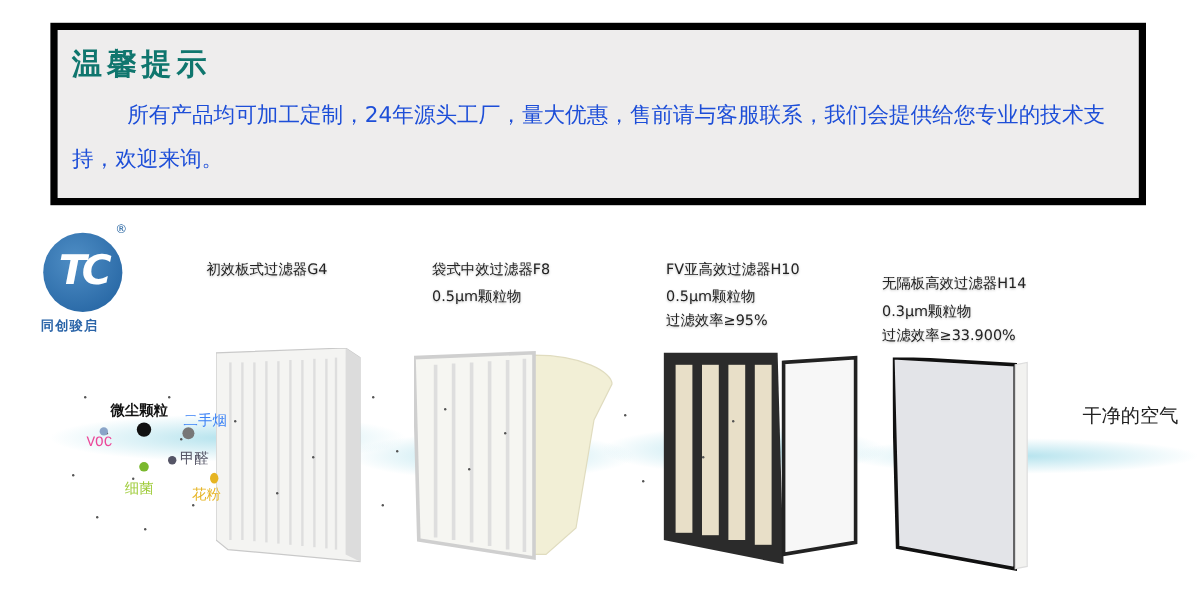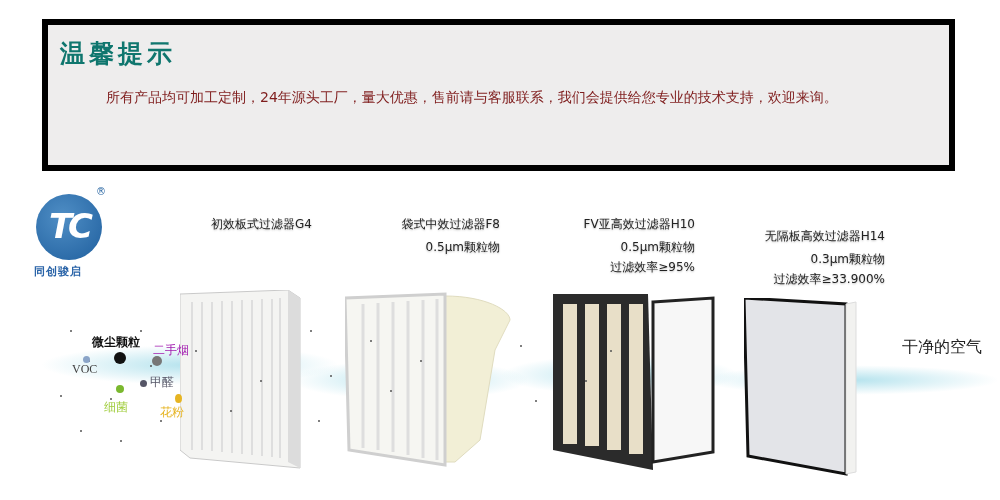--- a/index.html
+++ b/index.html
@@ -2,30 +2,30 @@
 <html><head>
 <meta charset="utf-8">
 <style>
   html, body { margin:0; padding:0; }
   body { width:1000px; height:500px; background:#ffffff; position:relative; overflow:hidden;
          font-family:"DejaVu Sans", sans-serif; }
   .notice { position:absolute; left:42px; top:19px; width:901px; height:140px;
             border:6px solid #000; background:#eeeded; }
   .notice-title { position:absolute; left:12px; top:12px; font-family:"DejaVu Serif", serif;
             font-weight:bold; font-size:25px; color:#0f766e; letter-spacing:4px; }
-  .notice-body { position:absolute; left:12px; top:54px; width:880px; font-size:14px;
-            line-height:36px; color:#7f1d1d; text-indent:46px; }
+  .notice-body { position:absolute; left:12px; top:54px; width:880px; font-size:18px;
+            line-height:36px; color:#1d4ed8; text-indent:46px; }
   .logo { position:absolute; left:28px; top:186px; width:90px; height:100px; }
   .logo-circle { position:absolute; left:8px; top:8px; width:66px; height:66px; border-radius:50%;
             background:radial-gradient(circle at 40% 35%, #4f8ec5, #1f5f9e); overflow:hidden; }
   .logo-tc { position:absolute; left:0; top:12px; width:66px; text-align:center; color:#fff;
             font-family:"DejaVu Sans", sans-serif; font-weight:bold; font-style:italic; font-size:34px; letter-spacing:-4px; }
   .logo-reg { position:absolute; left:68px; top:0px; font-size:10px; color:#1f5f9e; }
   .logo-name { position:absolute; left:6px; top:78px; font-size:11px; color:#2a64a8; letter-spacing:1px; font-weight:bold; }
-  .spec { position:absolute; text-align:right; color:#222; font-size:12px; line-height:20px;
+  .spec { position:absolute; text-align:left; color:#222; font-size:12px; line-height:20px;
           text-shadow:0 1px 2px rgba(0,0,0,0.25); }
   .spec .name { margin-bottom:3px; }
   .filter { position:absolute; }
   .pollutant { position:absolute; font-size:12px; font-weight:bold; }
   .dot { position:absolute; border-radius:50%; }
   .stream { position:absolute; border-radius:50%; background:radial-gradient(ellipse, rgba(150,215,230,0.7), rgba(180,230,240,0) 70%); }
   .speck { position:absolute; width:2px; height:2px; background:#555; border-radius:50%; }
   .clean-label { position:absolute; left:902px; top:337px; font-size:16px; color:#222; }
 </style>
 </head>
@@ -134,23 +134,23 @@
     <div class="speck" style="left:535px;top:400px"></div>
   <div class="speck" style="left:585px;top:380px"></div>
     <div class="speck" style="left:610px;top:350px"></div>
   <div class="speck" style="left:120px;top:440px"></div>
     <div class="speck" style="left:80px;top:430px"></div>
 </div>
 
 <div class="dot" style="left:114px;top:352px;width:12px;height:12px;background:#111;"></div>
 <div class="pollutant" style="left:92px;top:334px;color:#111;">微尘颗粒</div>
 <div class="dot" style="left:152px;top:356px;width:10px;height:10px;background:#777;"></div>
-<div class="pollutant" style="left:153px;top:342px;color:#a21caf;font-weight:normal;">二手烟</div>
+<div class="pollutant" style="left:153px;top:342px;color:#3b82f6;font-weight:normal;">二手烟</div>
 <div class="dot" style="left:83px;top:356px;width:7px;height:7px;background:#8aa4c8;"></div>
-<div class="pollutant" style="left:72px;top:362px;color:#404040;font-weight:normal;font-family:Liberation Serif, serif;">VOC</div>
+<div class="pollutant" style="left:72px;top:362px;color:#ec4899;font-weight:normal;font-family:Liberation Mono, monospace;">VOC</div>
 <div class="dot" style="left:140px;top:380px;width:7px;height:7px;background:#555566;"></div>
 <div class="pollutant" style="left:150px;top:374px;color:#555566;font-weight:normal;">甲醛</div>
 <div class="dot" style="left:116px;top:385px;width:8px;height:8px;background:#7ab82e;"></div>
 <div class="pollutant" style="left:104px;top:399px;color:#9fcc3a;font-weight:normal;">细菌</div>
 <div class="dot" style="left:175px;top:394px;width:7px;height:9px;background:#e6b422;"></div>
 <div class="pollutant" style="left:160px;top:404px;color:#e6b422;font-weight:normal;">花粉</div>
 
 <div class="clean-label">干净的空气</div>
 
 </body></html>

